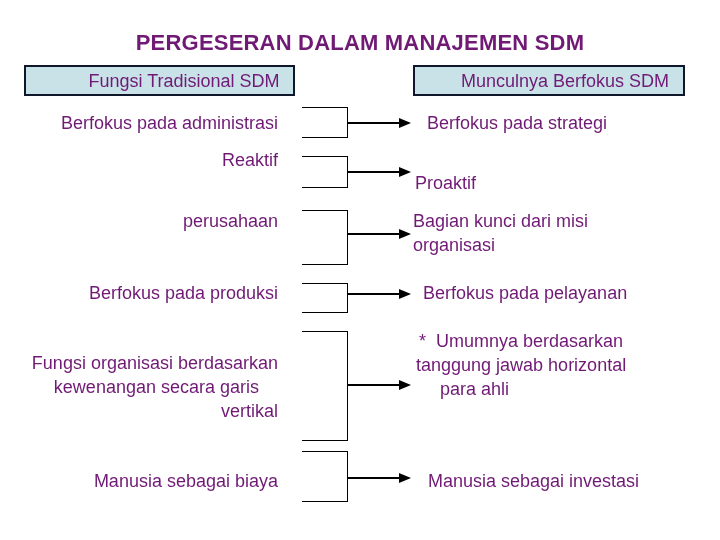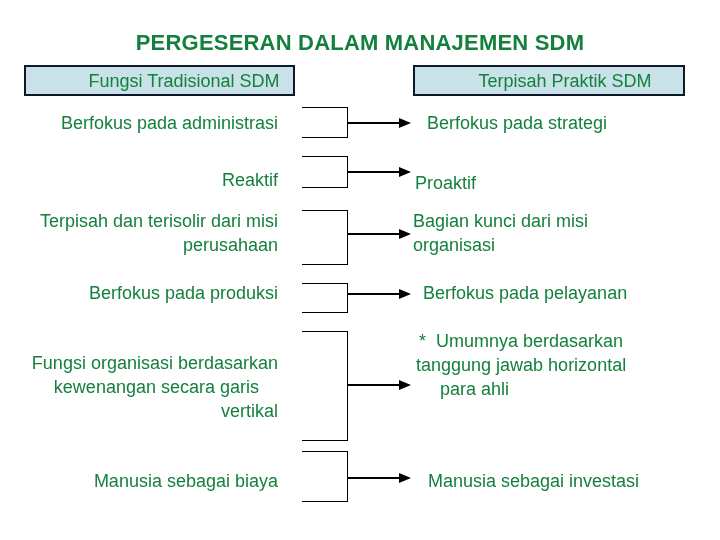--- a/index.html
+++ b/index.html
@@ -1,18 +1,18 @@
 <!DOCTYPE html>
 <html><head>
 <meta charset="utf-8">
 <style>
   html,body{margin:0;padding:0;background:#fff;}
   .slide{
     position:relative;width:720px;height:540px;background:#ffffff;
-    font-family:"Liberation Sans",sans-serif;font-size:18px;color:#15803d;
+    font-family:"Liberation Sans",sans-serif;font-size:18px;color:#701a75;
     overflow:hidden;
   }
   .title{
     position:absolute;top:30px;left:0;width:720px;text-align:center;
     font-size:22px;font-weight:bold;line-height:26px;letter-spacing:0.2px;
   }
   .hdr{
     position:absolute;top:65px;height:31px;box-sizing:border-box;
     background:#c8e2e8;border:2px solid #0f172a;
     display:flex;align-items:center;justify-content:center;
@@ -36,21 +36,21 @@
     border-left:12px solid #000;
   }
 
   
   .r1 .ltext{top:111px}
   .r1 .bracket{top:107px;height:31px}
   .r1 .aline{top:122px;width:51px}
   .r1 .ahead{left:399px;top:118px}
   .r1 .rtext{left:427px;top:111px}
   
-  .r2 .ltext{top:168px}
+  .r2 .ltext{top:148px}
   .r2 .bracket{top:156px;height:32px}
   .r2 .aline{top:171px;width:51px}
   .r2 .ahead{left:399px;top:167px}
   .r2 .rtext{left:415px;top:171px}
   
   .r3 .ltext{top:209px}
   .r3 .bracket{top:210px;height:55px}
   .r3 .aline{top:233px;width:51px}
   .r3 .ahead{left:399px;top:229px}
   .r3 .rtext{left:413px;top:209px}
@@ -81,42 +81,41 @@
 <body>
 
 <div class="slide">
 
   <div class="title">PERGESERAN DALAM MANAJEMEN SDM</div>
 
   <div class="hdr hdr-left">
     <span>Fungsi Tradisional SDM</span>
   </div>
   <div class="hdr hdr-right">
-    <span>Terpisah Praktik SDM</span>
+    <span>Munculnya Berfokus SDM</span>
   </div>
 
   <div class="row r1">
     <div class="ltext">Berfokus pada administrasi</div>
     <div class="bracket"></div>
     <div class="aline"></div>
     <div class="ahead"></div>
     <div class="rtext">Berfokus pada strategi</div>
   </div>
 
   <div class="row r2">
     <div class="ltext">Reaktif</div>
     <div class="bracket"></div>
     <div class="aline"></div>
     <div class="ahead"></div>
     <div class="rtext">Proaktif</div>
   </div>
 
   <div class="row r3">
     <div class="ltext">
-      <span class="line">Terpisah dan terisolir dari misi</span>
       <span class="line">perusahaan</span>
     </div>
     <div class="bracket"></div>
     <div class="aline"></div>
     <div class="ahead"></div>
     <div class="rtext">
       <span class="line">Bagian kunci dari misi</span>
       <span class="line">organisasi</span>
     </div>
   </div>

